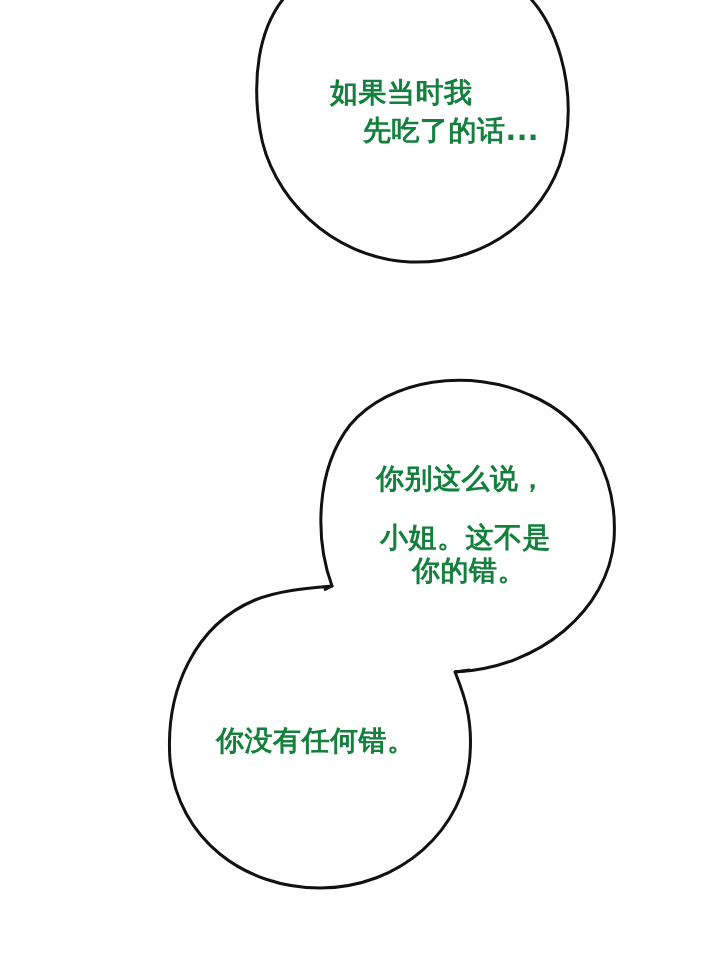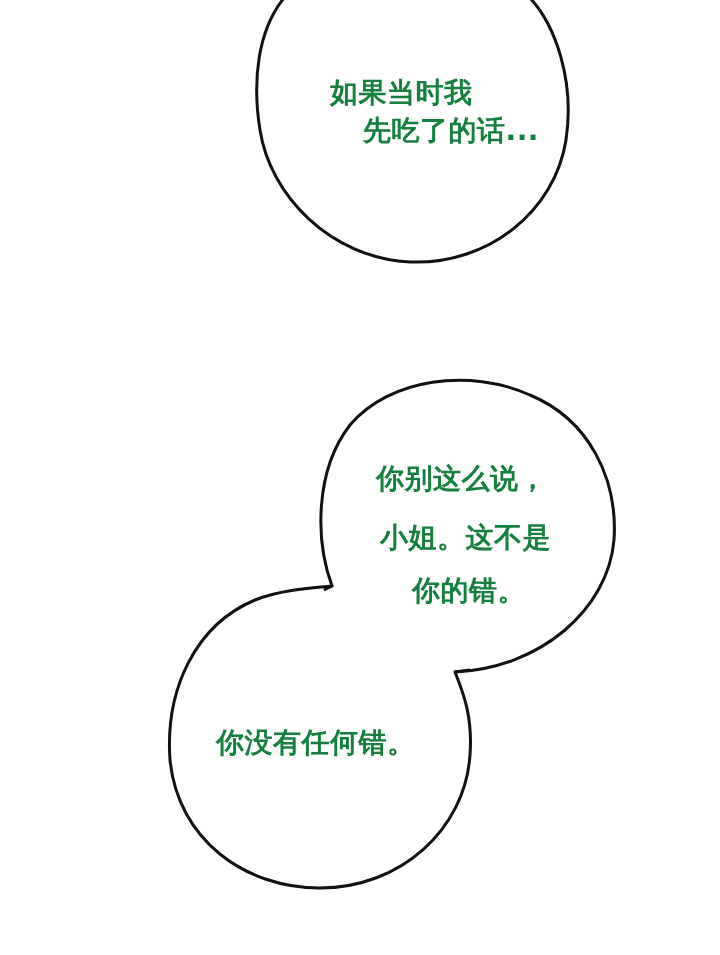--- a/index.html
+++ b/index.html
@@ -20,15 +20,15 @@
 
   <path d="M 332 586 L 324 590" stroke="#111" stroke-width="3" fill="none"></path>
   <path d="M 455 672 L 470 670" stroke="#111" stroke-width="3" fill="none"></path>
 </svg>
 
 <div class="txt" style="left:330px; top:74px;">如果当时我</div>
 <div class="txt" style="left:316px; top:112px;margin-left:47px;">先吃了的话...</div>
 
 <div class="txt" style="left:376px; top:460px;">你别这么说，</div>
 <div class="txt" style="left:380px; top:519px;">小姐。这不是</div>
-<div class="txt" style="left:412px; top:572px;">你的错。</div>
+<div class="txt" style="left:412px; top:552px;">你的错。</div>
 
-<div class="txt" style="left:216px; top:724px;">你没有任何错。</div>
+<div class="txt" style="left:216px; top:724px;font-family:Liberation Mono, monospace;">你没有任何错。</div>
 
 </body></html>

